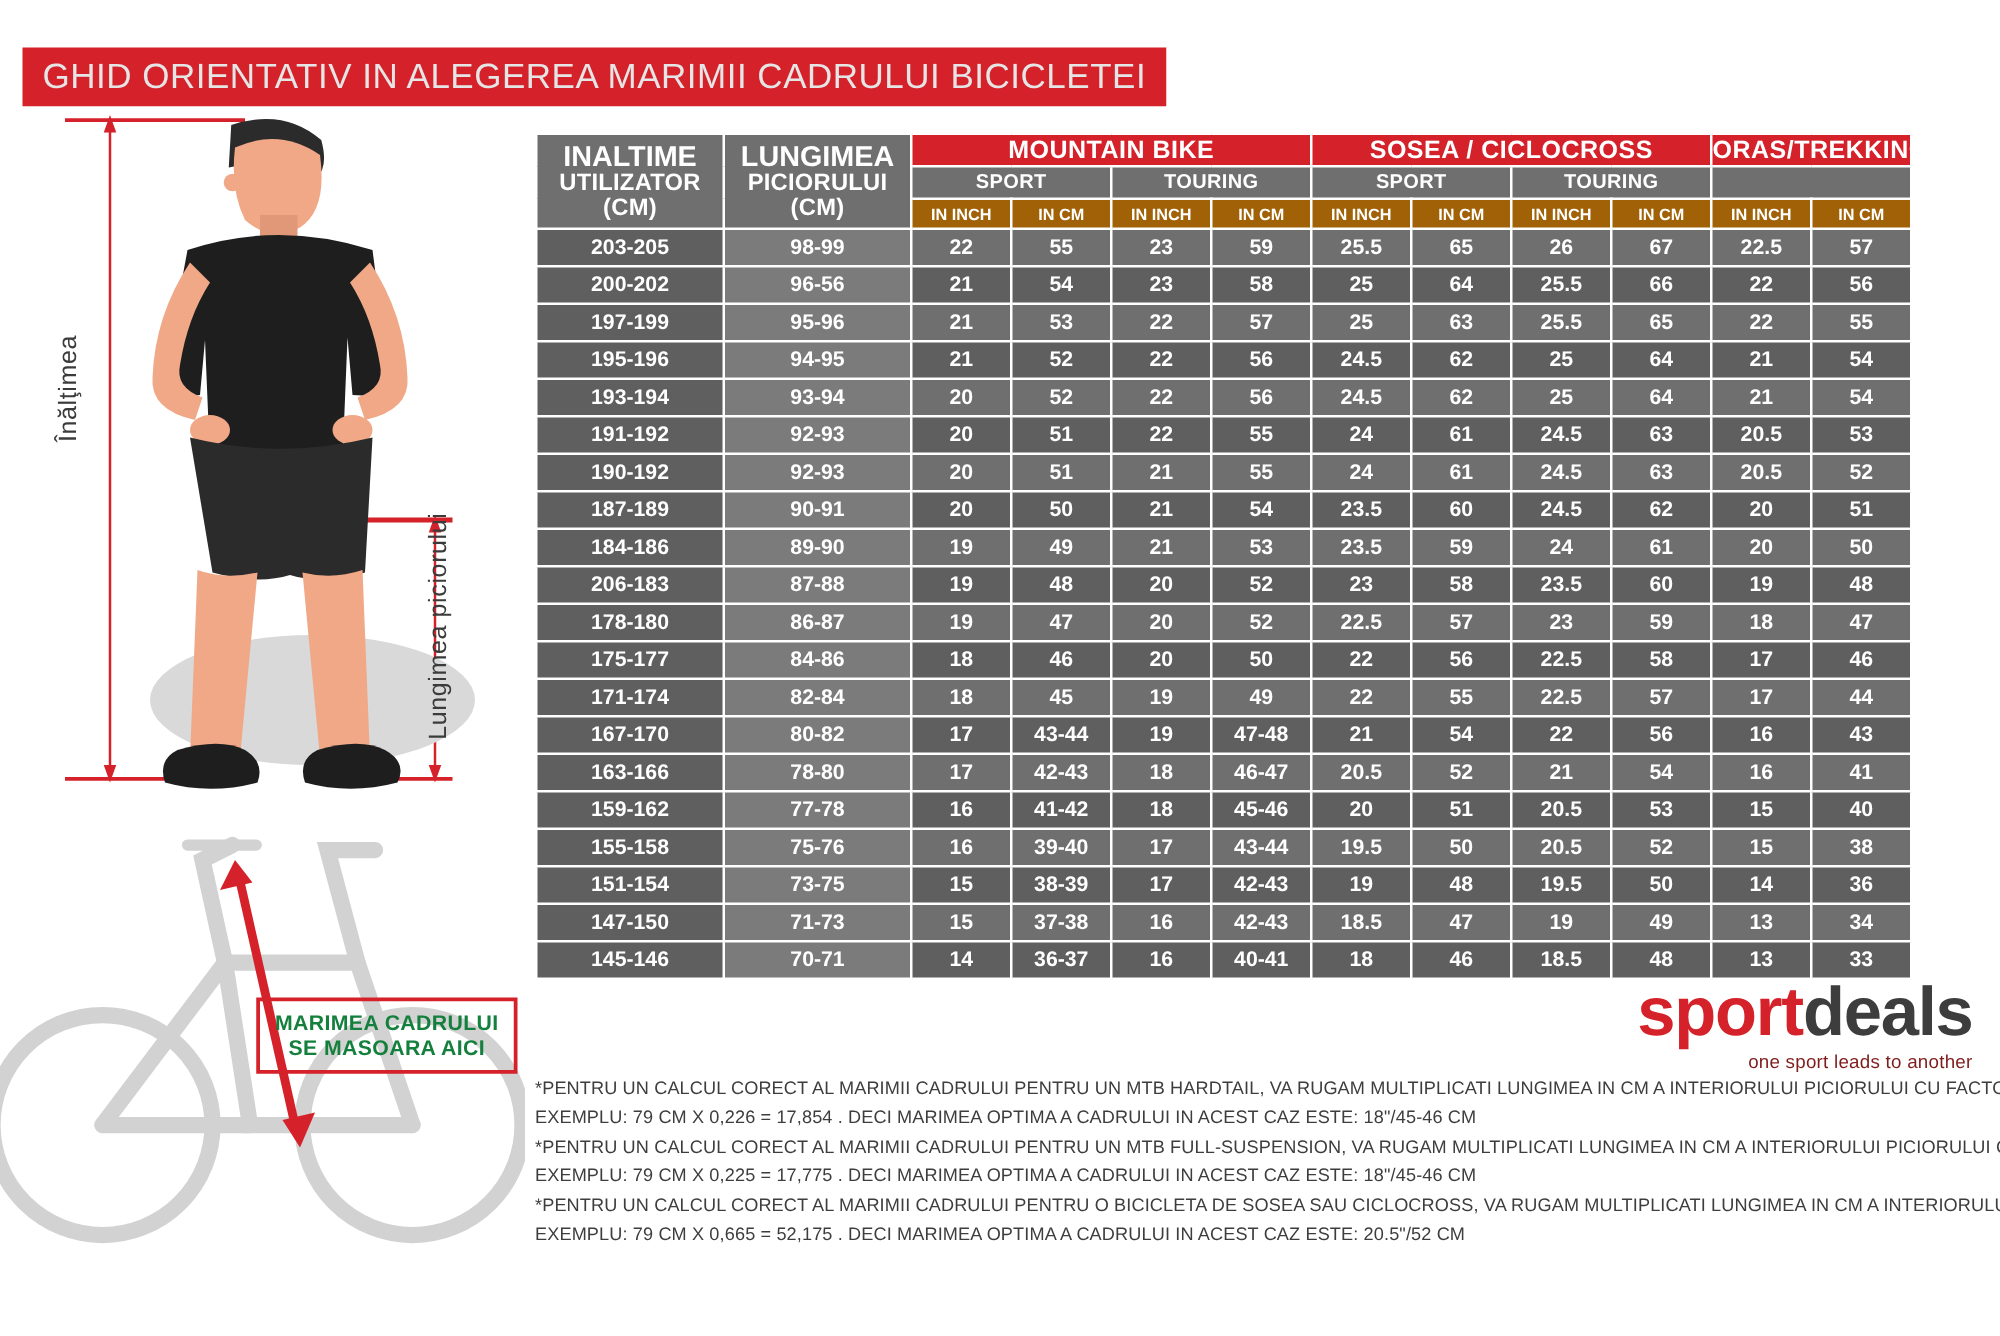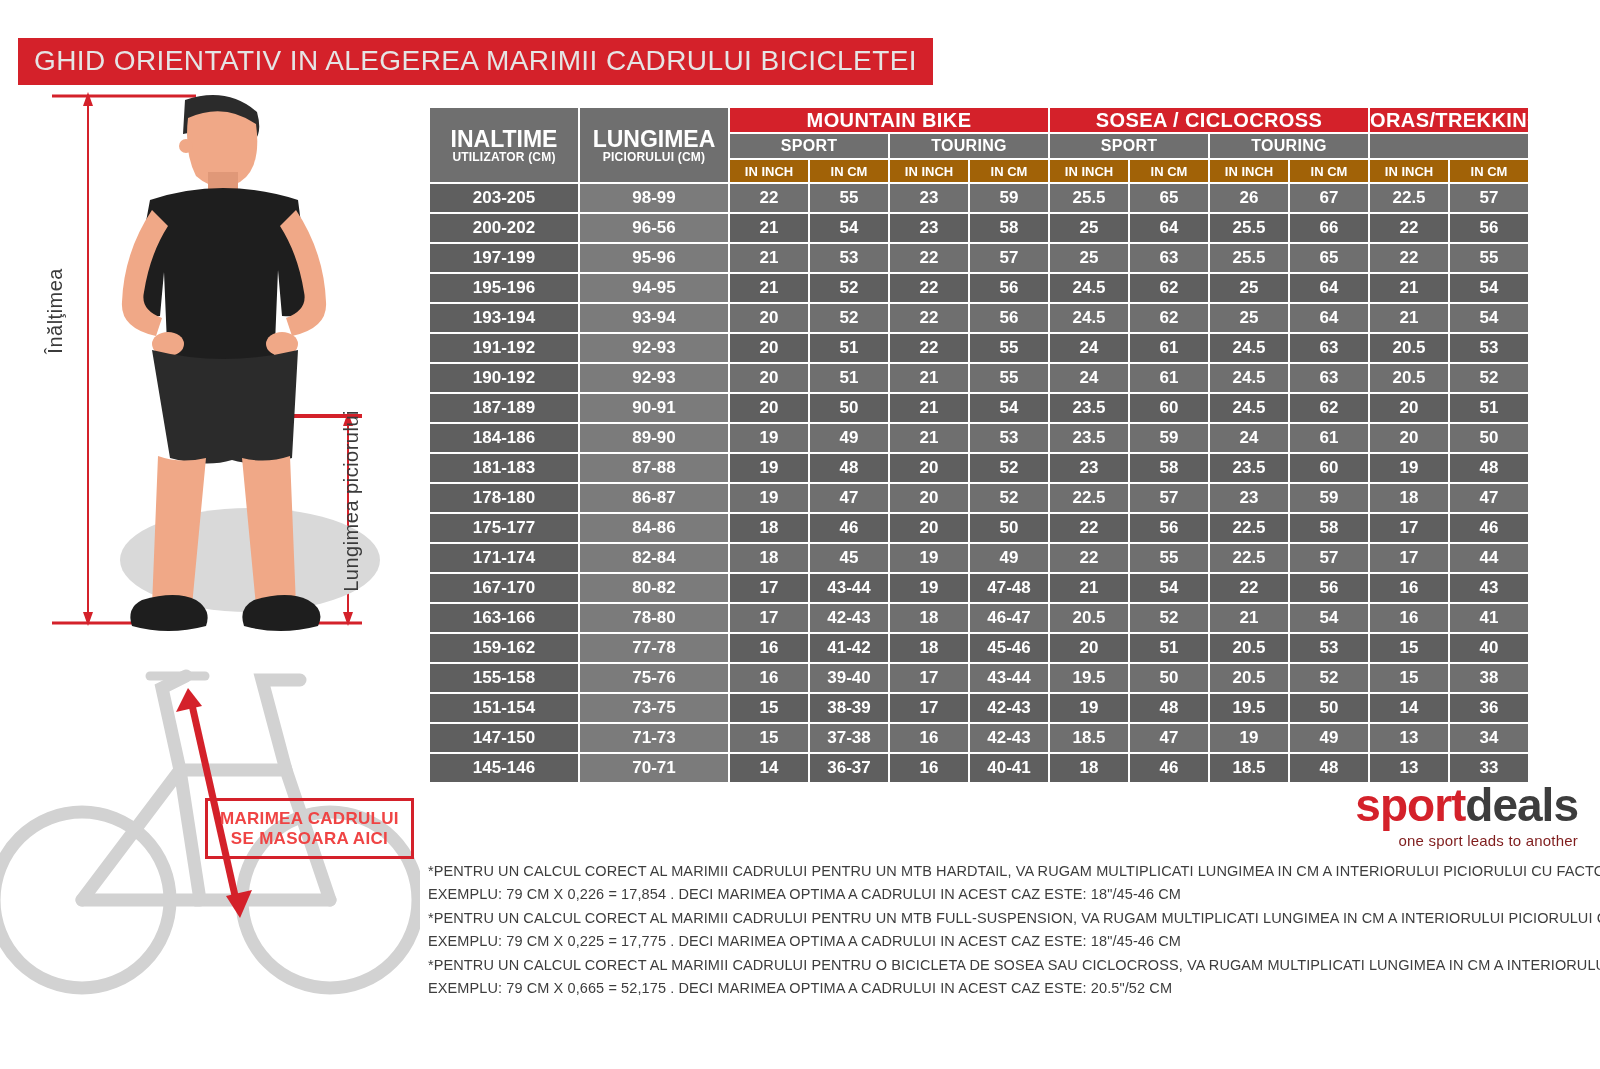--- a/index.html
+++ b/index.html
@@ -45,21 +45,21 @@
   .cadru-box {
     position: absolute;
     left: 205px; top: 718px;
     border: 3px solid #d4212a;
     padding: 8px 12px;
     text-align: center;
     line-height: 1.15;
   }
   .cadru-box span {
     display: block;
-    color: #ef4444;
+    color: #15803d;
     font-weight: bold;
     font-size: 17px;
     letter-spacing: 0.3px;
   }
 
   
   .table-wrap {
     position: absolute;
     left: 428px; top: 106px;
     width: 1160px;
@@ -94,38 +94,38 @@
     font-size: 13px;
     height: 24px;
   }
   .corner {
     background: #6f6f6f;
     font-size: 23px;
     line-height: 1.05;
     padding: 4px 8px;
     text-align: left;
   }
-  .corner .sub { font-size: 12px; display:block; letter-spacing:0.2px;}
+  .corner .sub { font-size: 19px; display:block; letter-spacing:0.2px;}
   .cell {
     height: 30px;
     font-size: 17px;
   }
   .c-dark { background: #5f5f5f; }
   .c-mid  { background: #6f6f6f; }
   .c-light{ background: #7b7b7b; }
 
   
   .logo {
     position: absolute;
     left: 1238px; top: 782px;
     width: 340px;
     text-align: right;
   }
   .logo .brand {
-    font-size: 46px;
+    font-size: 55px;
     font-weight: bold;
     letter-spacing: -1px;
     line-height: 1;
   }
   .logo .brand .sport { color: #d4212a; }
   .logo .brand .deals { color: #3d3d3d; }
   .logo .tag {
     color: #7f1d1d;
     font-size: 15px;
     letter-spacing: 0.2px;
@@ -395,21 +395,21 @@
           <td class="cell c-mid">21</td>
           <td class="cell c-mid">53</td>
           <td class="cell c-mid">23.5</td>
           <td class="cell c-mid">59</td>
           <td class="cell c-mid">24</td>
           <td class="cell c-mid">61</td>
           <td class="cell c-mid">20</td>
           <td class="cell c-mid">50</td>
         </tr>
         <tr>
-          <td class="cell c-dark">181-183</td>
+          <td class="cell c-dark">206-183</td>
           <td class="cell c-light">87-88</td>
           <td class="cell c-dark">19</td>
           <td class="cell c-dark">48</td>
           <td class="cell c-dark">20</td>
           <td class="cell c-dark">52</td>
           <td class="cell c-dark">23</td>
           <td class="cell c-dark">58</td>
           <td class="cell c-dark">23.5</td>
           <td class="cell c-dark">60</td>
           <td class="cell c-dark">19</td>

